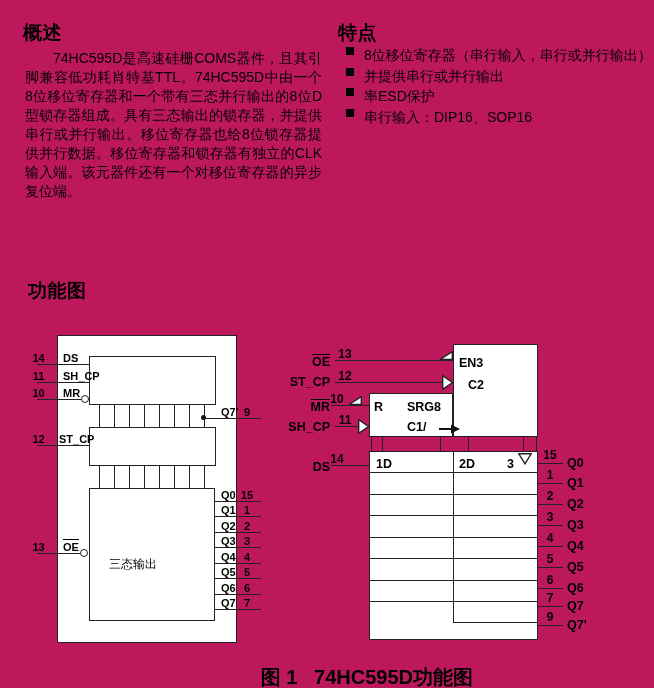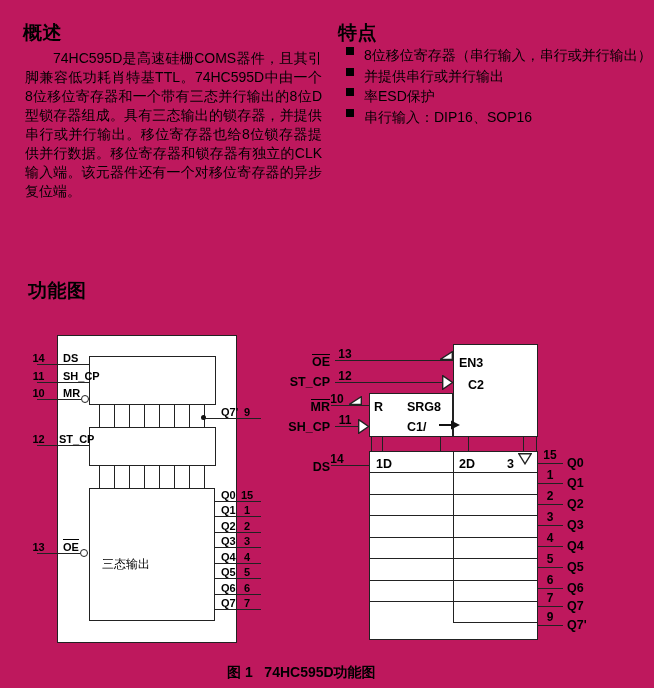--- a/index.html
+++ b/index.html
@@ -16,24 +16,24 @@
   .vl{position:absolute;border-left:1.5px solid #222;width:0;}
   .pin{position:absolute;font-size:11px;font-weight:700;}
   .lbl{position:absolute;font-size:11px;font-weight:700;}
   .ipin{position:absolute;font-size:12px;font-weight:700;}
   .ilbl{position:absolute;font-size:12.5px;font-weight:700;}
   .ltxt{position:absolute;font-size:12.5px;font-weight:700;text-align:right;}
   .cjk{position:absolute;font-size:12px;text-align:center;box-sizing:border-box;}
   .bubble{position:absolute;width:6px;height:6px;border:1.5px solid #222;border-radius:50%;background:#fff;}
   .dot{position:absolute;width:5px;height:5px;background:#111;border-radius:50%;}
   .ovl{border-top:1.5px solid #000;display:inline-block;line-height:1.1;padding-top:1px;}
-  .caption{position:absolute;left:227px;top:664px;width:246px;text-align:left;
-           font-size:14px;font-weight:600;white-space:pre;}
+  .caption{position:absolute;left:227px;top:664px;width:246px;text-align:right;
+           font-size:20px;font-weight:600;white-space:pre;}
   .tc{text-align:center;}
-  .flexrow{position:absolute;display:flex;align-items:flex-start;gap:13px;}
+  .flexrow{position:absolute;display:flex;align-items:flex-end;gap:13px;}
   svg{display:block;}
 </style>
 </head>
 <body>
 
 <div class="canvas">
 
   <div class="h1" style="left:23px;top:20px;">概述</div>
   <div class="body-text">74HC595D是高速硅栅COMS器件，且其引脚兼容低功耗肖特基TTL。74HC595D中由一个8位移位寄存器和一个带有三态并行输出的8位D型锁存器组成。具有三态输出的锁存器，并提供串行或并行输出。移位寄存器也给8位锁存器提供并行数据。移位寄存器和锁存器有独立的CLK输入端。该元器件还有一个对移位寄存器的异步复位端。</div>
 
@@ -56,21 +56,21 @@
         <span>串行输入：DIP16、SOP16</span>
       </div>
   </div>
 
   <div class="h1" style="left:28px;top:278px;">功能图</div>
 
   <div class="box" style="left:57px;top:335px;width:180px;height:308px;"></div>
   <div class="box" style="left:89px;top:356px;width:127px;height:49px;"></div>
   <div class="box" style="left:89px;top:427px;width:127px;height:39px;"></div>
   <div class="box" style="left:89px;top:488px;width:126px;height:133px;"></div>
-  <div class="cjk" style="left:82px;top:556px;width:126px;padding-right:38px;">三态输出</div>
+  <div class="cjk" style="left:89px;top:556px;width:126px;padding-right:38px;">三态输出</div>
 
   <div class="vl" style="left:99px;top:405px;height:22px;"></div>
   <div class="vl" style="left:114px;top:405px;height:22px;"></div>
   <div class="vl" style="left:129px;top:405px;height:22px;"></div>
   <div class="vl" style="left:144px;top:405px;height:22px;"></div>
   <div class="vl" style="left:159px;top:405px;height:22px;"></div>
   <div class="vl" style="left:174px;top:405px;height:22px;"></div>
   <div class="vl" style="left:189px;top:405px;height:22px;"></div>
   <div class="vl" style="left:204px;top:405px;height:22px;"></div>
   <div class="vl" style="left:99px;top:466px;height:22px;"></div>

